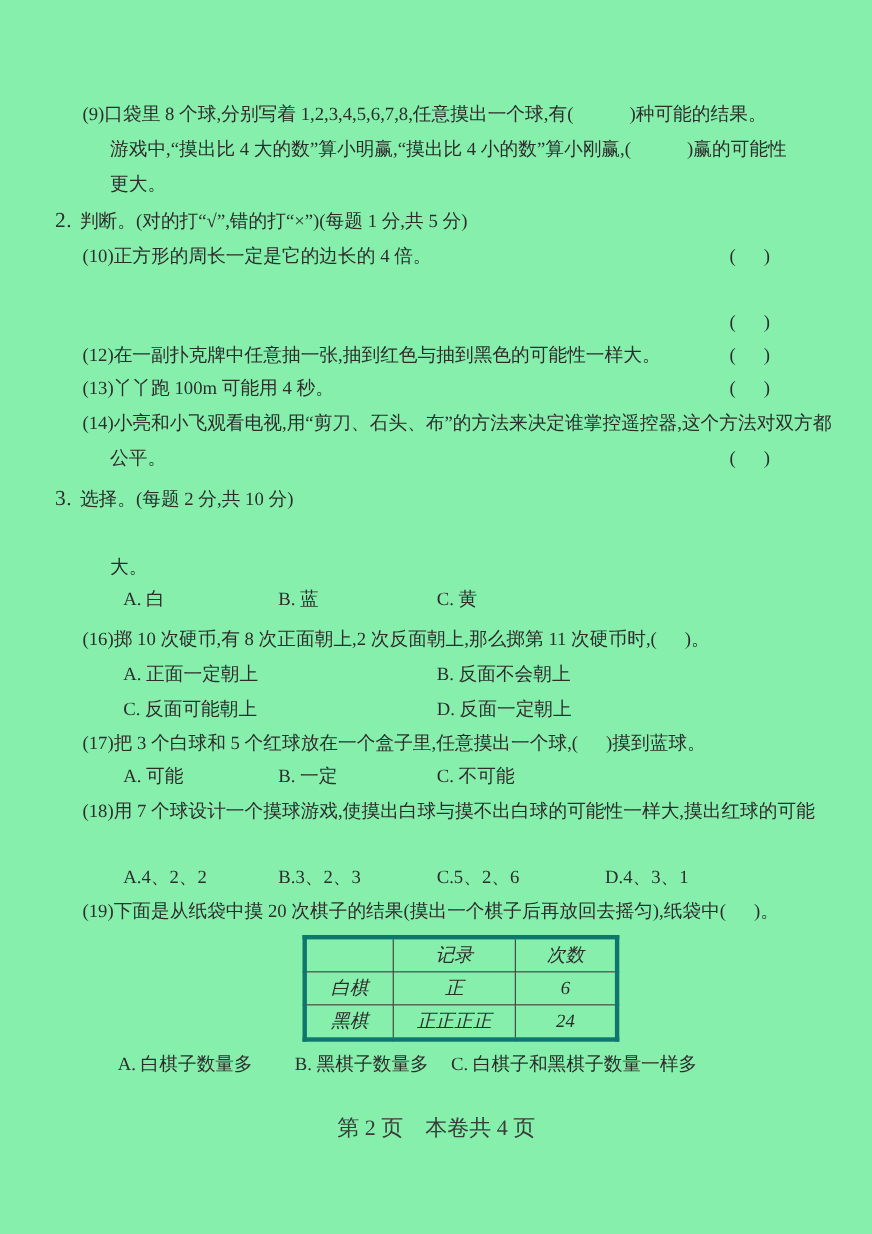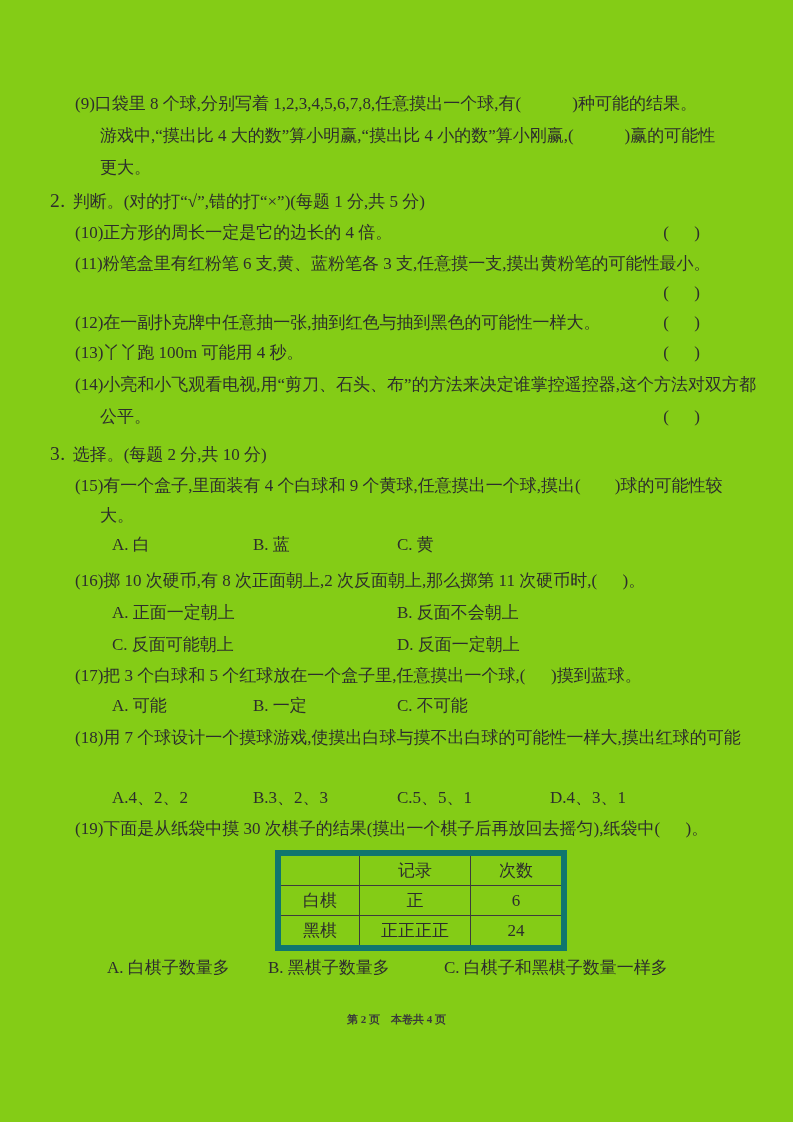--- a/index.html
+++ b/index.html
@@ -1,20 +1,20 @@
 <!DOCTYPE html>
 <html><head>
 <meta charset="utf-8">
 <style>
   html,body{margin:0;padding:0;background:#e8e8e8;}
   .page{
     position:relative;
     width:793px;height:1122px;
     margin:0 auto;
-    background:#84cc16;
+    background:#86efac;
     font-family:"Liberation Serif","DejaVu Serif",serif;
     color:#2d2d2d;
     font-size:17px;
     overflow:hidden;
   }
   .line{
     position:absolute;
     height:26px;line-height:26px;
     white-space:pre;
   }
@@ -28,38 +28,37 @@
   .sec{display:flex;align-items:baseline;}
   .secnum{font-size:19.5px;margin-right:7px;letter-spacing:0.5px;}
   .optrow{position:absolute;height:26px;width:766px;text-align:right;}
   .opt{position:absolute;top:0;height:26px;line-height:26px;white-space:pre;}
   .c1{left:112px;}
   .c2{left:253px;}
   .c3{left:397px;}
   .c4{left:550px;}
   .c1b{left:107px;}
   .c2b{left:268px;}
-  .c3b{left:444px;}
+  .c3b{left:410px;}
   table.rec{
     position:absolute;left:275px;top:850px;
     border-collapse:collapse;table-layout:fixed;
     font-size:17px;color:#2d2d2d;
   }
   table.rec td{
     border:1.6px solid #3c3c3c;
     text-align:center;vertical-align:middle;
     height:29px;padding:0;
   }
-  table.rec{border:6px solid #0f766e;}
+  table.rec{border:4px solid #0f766e;font-style:italic;}
   .w1{width:78px;} .w2{width:110px;} .w3{width:90px;margin-top:44px;}
   .footer{
     position:absolute;left:0;top:1012px;width:793px;
-    text-align:center;font-size:11px;color:#3a3a3a;
+    text-align:center;font-size:20px;color:#3a3a3a;
     white-space:pre;
-    font-weight:bold;
   }
 </style>
 </head>
 <body>
 
 <div class="page">
 
   <div class="line" style="left:75px;top:91px">(9)口袋里 8 个球,分别写着 1,2,3,4,5,6,7,8,任意摸出一个球,有(            )种可能的结果。</div>
   <div class="line" style="left:100px;top:123px">游戏中,“摸出比 4 大的数”算小明赢,“摸出比 4 小的数”算小刚赢,(            )赢的可能性</div>
   <div class="line" style="left:100px;top:155px">更大。</div>
@@ -67,21 +66,20 @@
   <div class="line sec" style="left:50px;top:188px">
     <span class="secnum">2.</span>
     <span>判断。(对的打“√”,错的打“×”)(每题 1 分,共 5 分)</span>
   </div>
 
   <div class="line ansline" style="left:75px;top:220px;width:625px">
     <span>(10)正方形的周长一定是它的边长的 4 倍。</span>
     <span>(      )</span>
   </div>
 
-  <div class="line" style="left:75px;top:251px">(11)粉笔盒里有红粉笔 6 支,黄、蓝粉笔各 3 支,任意摸一支,摸出黄粉笔的可能性最小。</div>
   <div class="line right" style="left:75px;top:280px;width:625px">(      )</div>
 
   <div class="line ansline" style="left:75px;top:310px;width:625px">
     <span>(12)在一副扑克牌中任意抽一张,抽到红色与抽到黑色的可能性一样大。</span>
     <span>(      )</span>
   </div>
 
   <div class="line ansline" style="left:75px;top:340px;width:625px">
     <span>(13)丫丫跑 100m 可能用 4 秒。</span>
     <span>(      )</span>
@@ -91,21 +89,20 @@
   <div class="line ansline" style="left:100px;top:404px;width:600px">
     <span>公平。</span>
     <span>(      )</span>
   </div>
 
   <div class="line sec" style="left:50px;top:441px">
     <span class="secnum">3.</span>
     <span>选择。(每题 2 分,共 10 分)</span>
   </div>
 
-  <div class="line" style="left:75px;top:473px">(15)有一个盒子,里面装有 4 个白球和 9 个黄球,任意摸出一个球,摸出(        )球的可能性较</div>
   <div class="line" style="left:100px;top:503px">大。</div>
   <div class="optrow" style="top:532px">
     <span class="opt c1">A. 白</span>
     <span class="opt c2">B. 蓝</span>
     <span class="opt c3">C. 黄</span>
   </div>
 
   <div class="line" style="left:75px;top:568px">(16)掷 10 次硬币,有 8 次正面朝上,2 次反面朝上,那么掷第 11 次硬币时,(      )。</div>
   <div class="optrow" style="top:632px">
     <span class="opt c1">C. 反面可能朝上</span>
@@ -120,25 +117,25 @@
   <div class="optrow" style="top:693px">
     <span class="opt c1">A. 可能</span>
     <span class="opt c2">B. 一定</span>
     <span class="opt c3">C. 不可能</span>
   </div>
 
   <div class="line" style="left:75px;top:725px">(18)用 7 个球设计一个摸球游戏,使摸出白球与摸不出白球的可能性一样大,摸出红球的可能</div>
   <div class="optrow" style="top:785px">
     <span class="opt c1">A.4、2、2</span>
     <span class="opt c2">B.3、2、3</span>
-    <span class="opt c3">C.5、5、1</span>
+    <span class="opt c3">C.5、2、6</span>
     <span class="opt c4">D.4、3、1</span>
   </div>
 
-  <div class="line" style="left:75px;top:816px">(19)下面是从纸袋中摸 30 次棋子的结果(摸出一个棋子后再放回去摇匀),纸袋中(      )。</div>
+  <div class="line" style="left:75px;top:816px">(19)下面是从纸袋中摸 20 次棋子的结果(摸出一个棋子后再放回去摇匀),纸袋中(      )。</div>
 
   <table class="rec">
     <tbody>
         <tr>
       <td class="w1"></td>
       <td class="w2">记录</td>
       <td class="w3">次数</td>
     </tr>
     <tr>
       <td>白棋</td>

